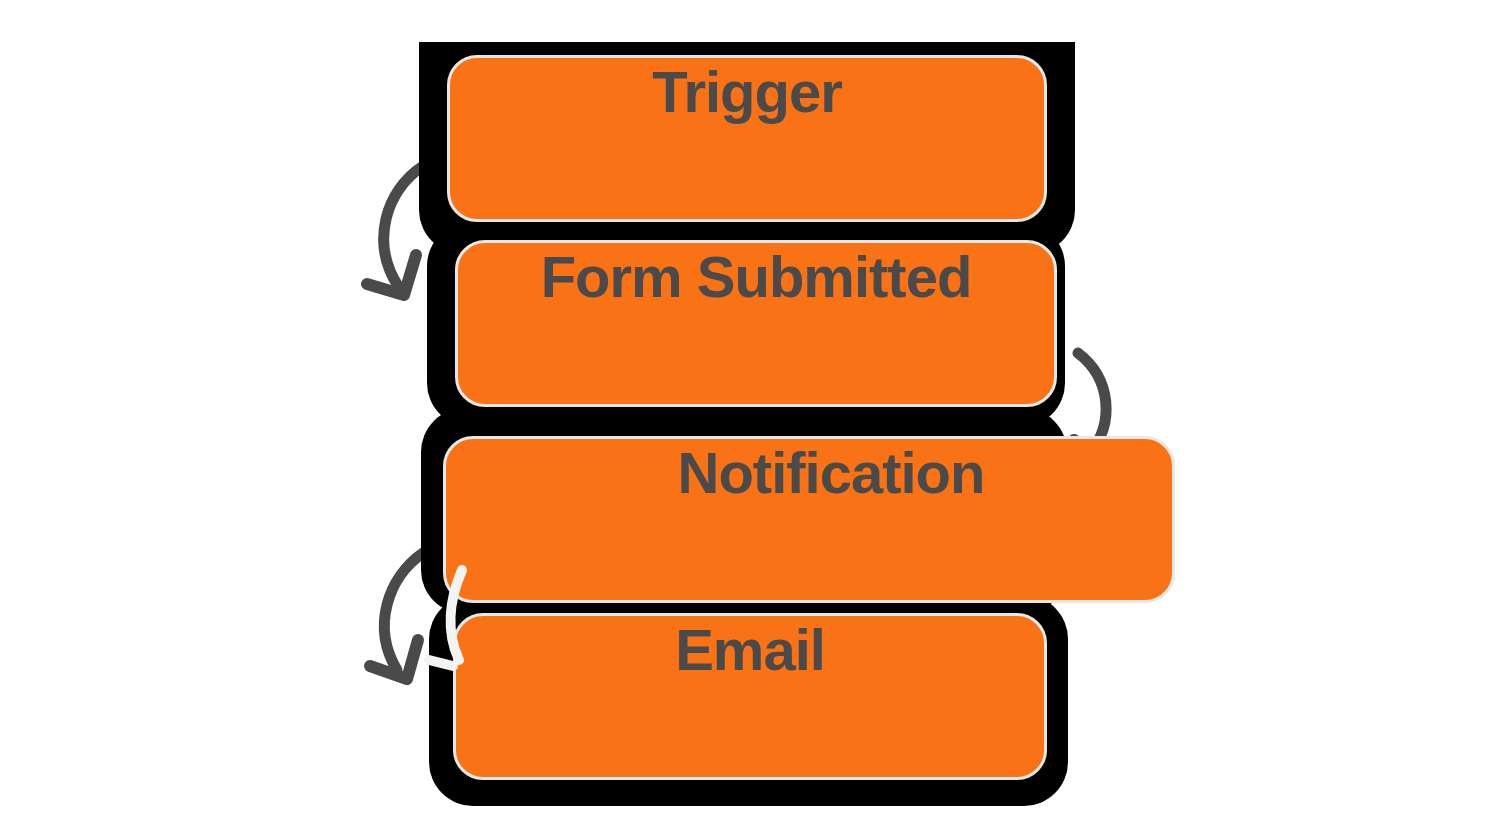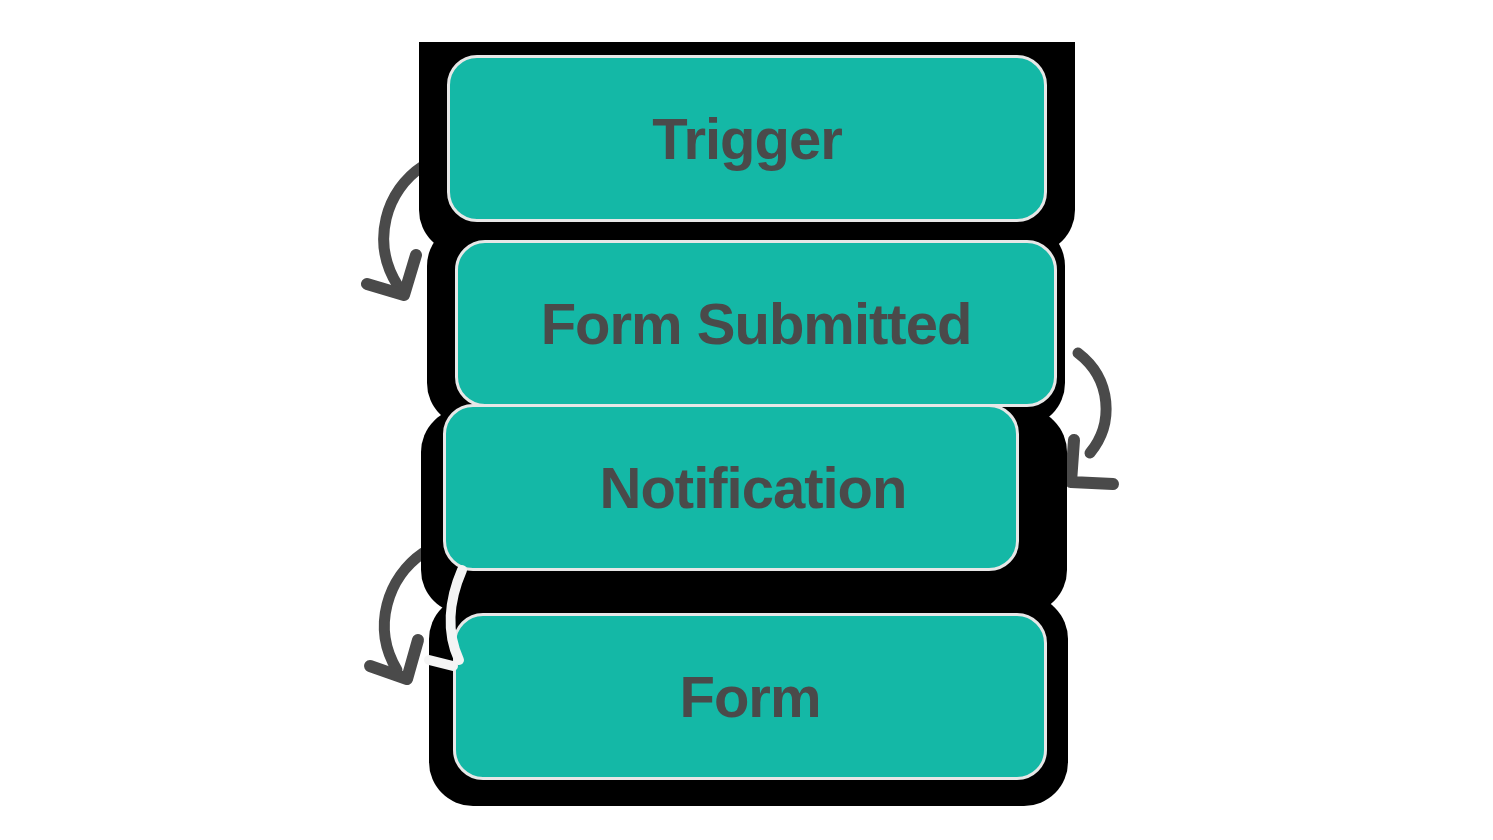--- a/index.html
+++ b/index.html
@@ -22,31 +22,30 @@
     z-index: 1;
   }
   .band-1 { left: 419px; top: 42px;  width: 656px; height: 212px; border-radius: 0 0 44px 44px; }
   .band-2 { left: 427px; top: 222px; width: 638px; height: 205px; border-radius: 44px; }
   .band-3 { left: 421px; top: 408px; width: 646px; height: 206px; border-radius: 44px; }
   .band-4 { left: 429px; top: 595px; width: 639px; height: 211px; border-radius: 44px; }
   
   .node {
     position: absolute;
     z-index: 2;
-    background: #14b8a6;
+    background: #f97316;
     border: 3px solid #e7e7e7;
     border-radius: 30px;
     box-sizing: border-box;
     display: flex;
-    align-items: center;
     justify-content: center;
   }
   .node-1 { left: 447px; top: 55px;  width: 600px; height: 167px; }
   .node-2 { left: 447px; top: 240px; width: 602px; height: 167px; margin-left: 8px; }
-  .node-3 { left: 443px; top: 404px; width: 576px; height: 167px; padding-left: 44px; }
+  .node-3 { left: 443px; top: 436px; width: 732px; height: 167px; padding-left: 44px; }
   .node-4 { left: 453px; top: 613px; width: 594px; height: 167px; }
   .node-label {
     font-size: 58px;
     font-weight: 700;
     color: #4a4a4a;
     letter-spacing: -1px;
     white-space: nowrap;
   }
   svg.arrow-layer {
     position: absolute;
@@ -85,21 +84,21 @@
   <div class="node node-1">
     <span class="node-label">Trigger</span>
   </div>
   <div class="node node-2">
     <span class="node-label">Form Submitted</span>
   </div>
   <div class="node node-3">
     <span class="node-label">Notification</span>
   </div>
   <div class="node node-4">
-    <span class="node-label">Form</span>
+    <span class="node-label">Email</span>
   </div>
 
   <svg class="arrow-layer arrows-light" width="1493" height="840" viewBox="0 0 1493 840">
     <g stroke="#f4f4f4" stroke-width="10" fill="none" stroke-linecap="round" stroke-linejoin="round">
       <path d="M 462 570 C 449 600 446 632 459 660"></path>
       <path d="M 429 660 L 453 666"></path>
     </g>
   </svg>
 
 </div>

